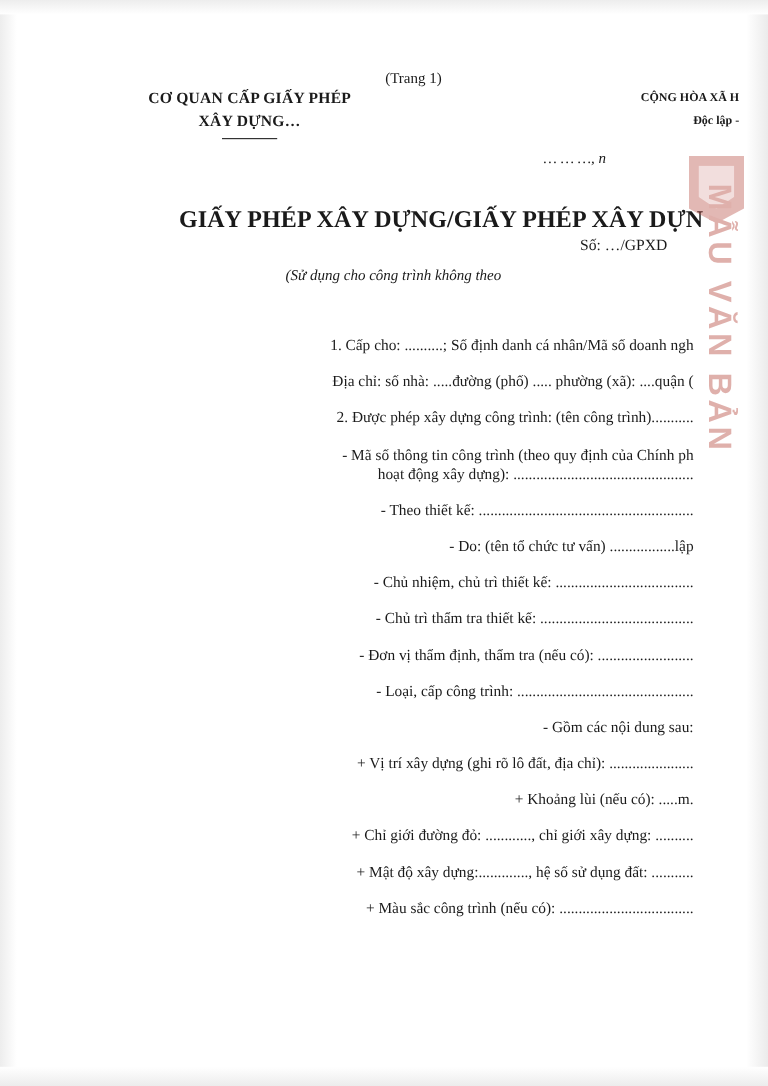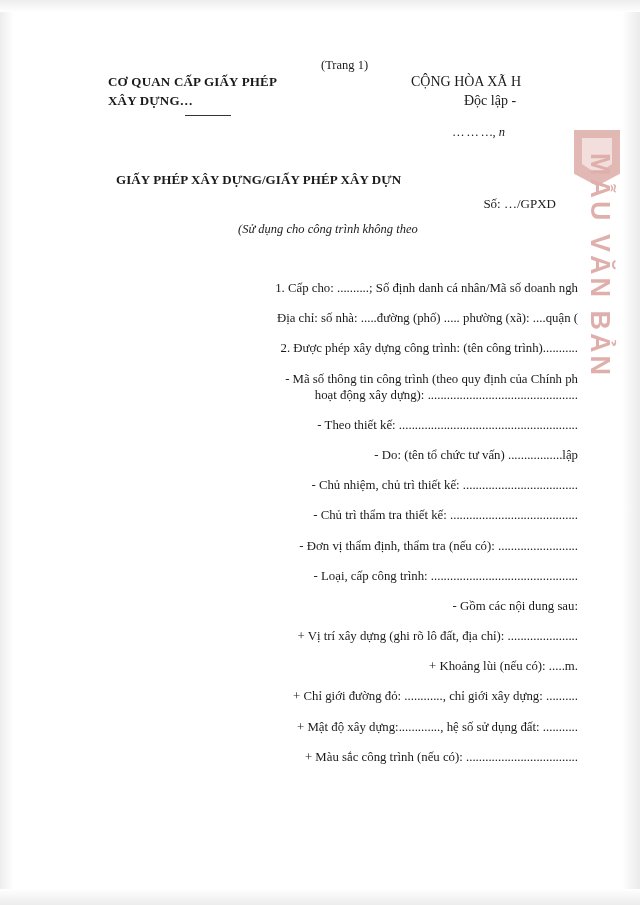--- a/index.html
+++ b/index.html
@@ -60,63 +60,64 @@
     left: 305px;
     top: 58px;
     font-size: 12.5px;
     font-style: normal;
   }
   .header-left {
     position: absolute;
     left: 92px;
     top: 72px;
     width: 200px;
-    text-align: left;
+    text-align: center;
     font-weight: bold;
     font-size: 13px;
     line-height: 19px;
     letter-spacing: 0.2px;
   }
   .header-left .rule {
     width: 46px;
     height: 1px;
     background: #333;
     margin: 5px auto 0 auto;
   }
   .header-right {
     position: absolute;
     left: 300px;
     top: 72px;
     width: 300px;
-    text-align: center;
-    font-weight: normal;
-    font-size: 14px;
+    text-align: right;
+    font-weight: bold;
+    font-size: 10px;
     line-height: 19px;
   }
   .header-right .line2 {
     padding-left: 48px;
   }
   .date-line {
     position: absolute;
     left: 437px;
     top: 125px;
     font-size: 12.5px;
     font-style: italic;
   }
 
   
   .doc-title {
     position: absolute;
     left: 100px;
     top: 172px;
     width: 470px;
     font-weight: bold;
-    font-size: 13px;
+    font-size: 20px;
     letter-spacing: 0.1px;
     white-space: nowrap;
+    text-align: right;
   }
   .doc-number {
     position: absolute;
     left: 100px;
     top: 196px;
     width: 440px;
     text-align: right;
     font-size: 13px;
   }
   .doc-subtitle {

